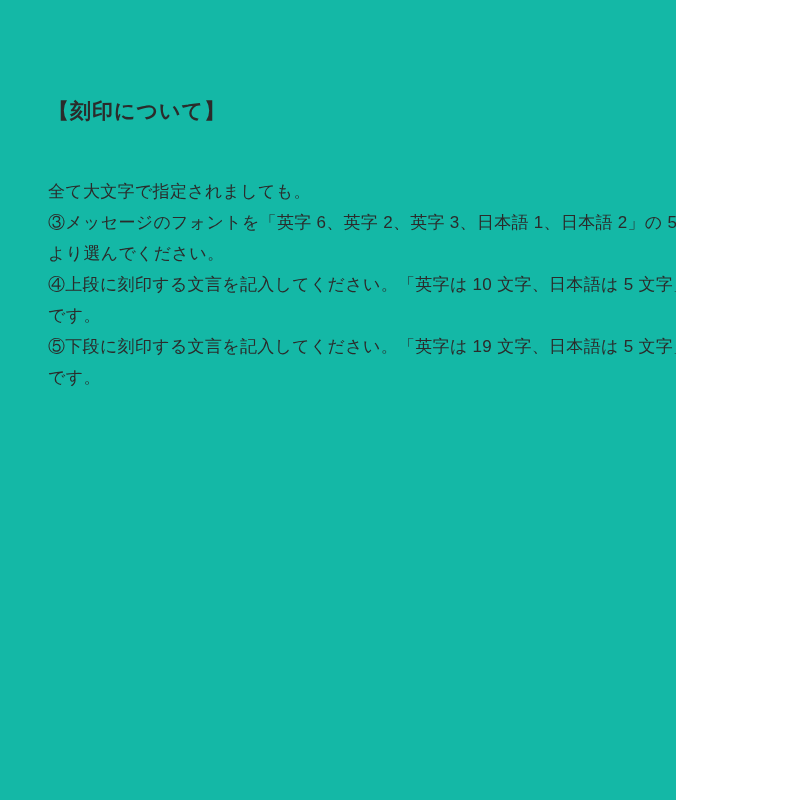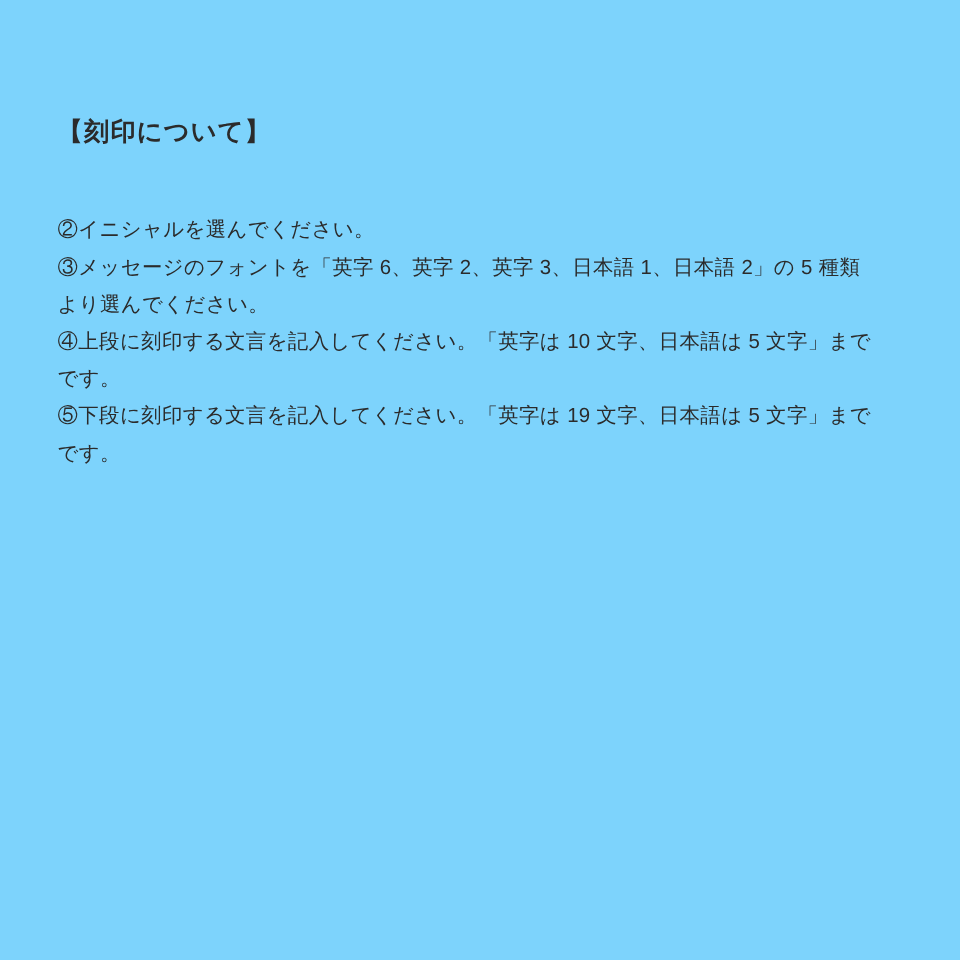--- a/index.html
+++ b/index.html
@@ -2,26 +2,27 @@
 <html lang="ja"><head>
 <meta charset="utf-8">
 <style>
   html, body {
     margin: 0;
     padding: 0;
     background: #ffffff;
   }
   .page {
     position: relative;
-    width: 800px;
+    width: 664px;
     height: 800px;
-    background: #7dd3fc;
+    background: #14b8a6;
     color: #2b2b2b;
     font-family: "Liberation Sans", sans-serif;
     overflow: hidden;
+    padding-left: 12px;
   }
   .heading {
     position: absolute;
     left: 48px;
     top: 96px;
     margin: 0;
     font-size: 21px;
     font-weight: 600;
     letter-spacing: 1px;
     line-height: 30px;
@@ -44,21 +45,21 @@
   }
 </style>
 </head>
 <body>
 
 <div class="page">
 
   <h1 class="heading">【刻印について】</h1>
 
   <div class="instructions">
-    <p>②イニシャルを選んでください。</p>
+    <p>全て大文字で指定されましても。</p>
     <p>③メッセージのフォントを「英字 6、英字 2、英字 3、日本語 1、日本語 2」の 5 種類
 より選んでください。</p>
     <p>④上段に刻印する文言を記入してください。「英字は 10 文字、日本語は 5 文字」まで
 です。</p>
     <p>⑤下段に刻印する文言を記入してください。「英字は 19 文字、日本語は 5 文字」まで
 です。</p>
   </div>
 
 </div>
 

